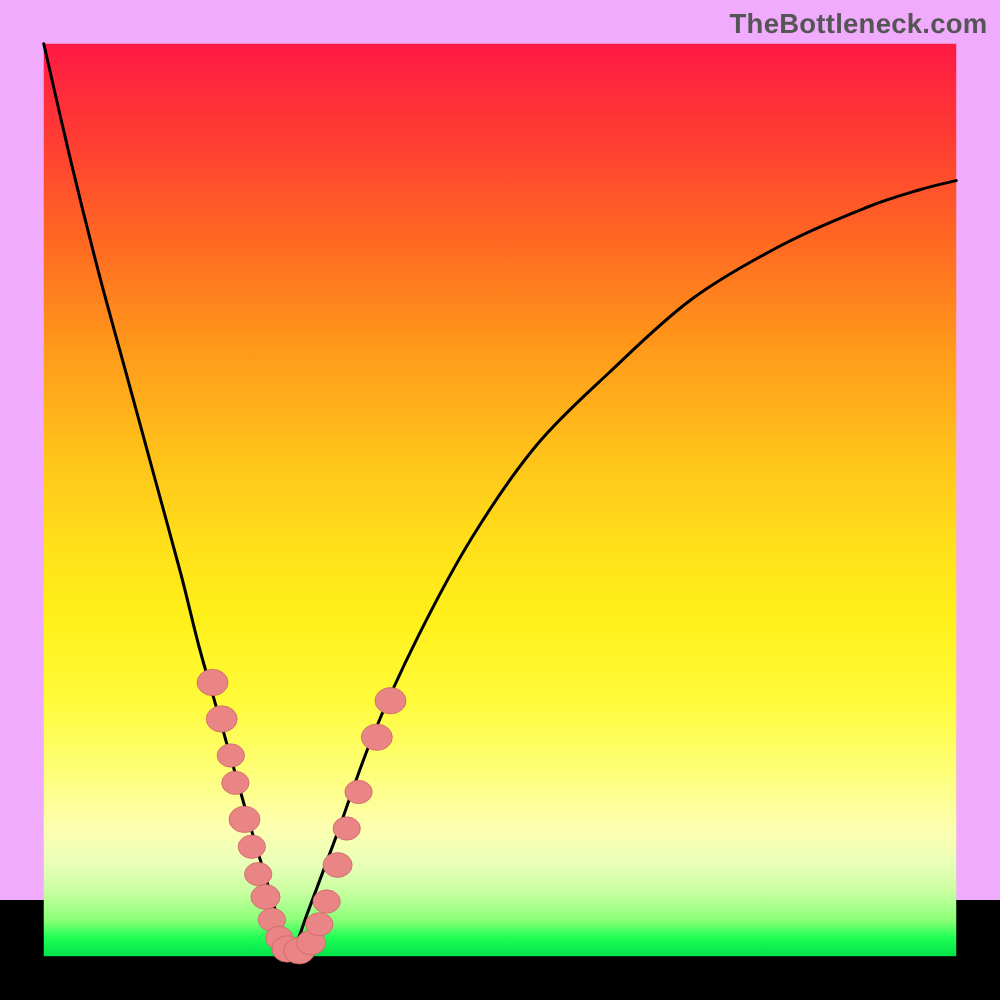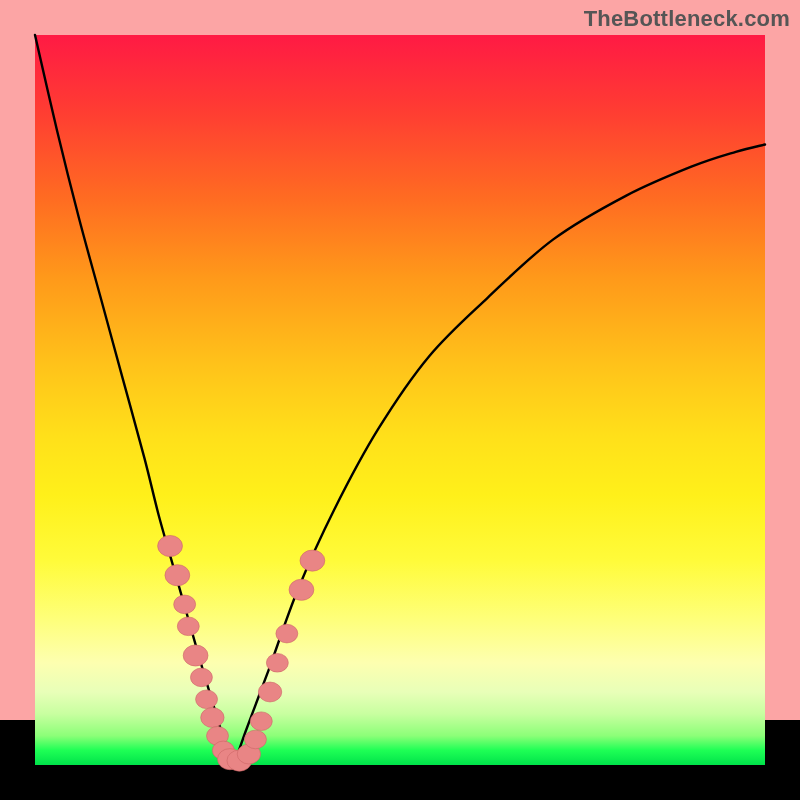--- a/index.html
+++ b/index.html
@@ -10,21 +10,21 @@
     overflow: hidden;
     background: #000;
     font-family: Arial, Helvetica, sans-serif;
   }
   .frame {
     position: absolute;
     top: 0;
     left: 0;
     width: 800px;
     height: 720px;
-    background: #fca5a5;
+    background: #f0abfc;
   }
   .plot {
     position: absolute;
     top: 35px;
     left: 35px;
     width: 730px;
     height: 730px;
     
     background: linear-gradient(
       to bottom,

